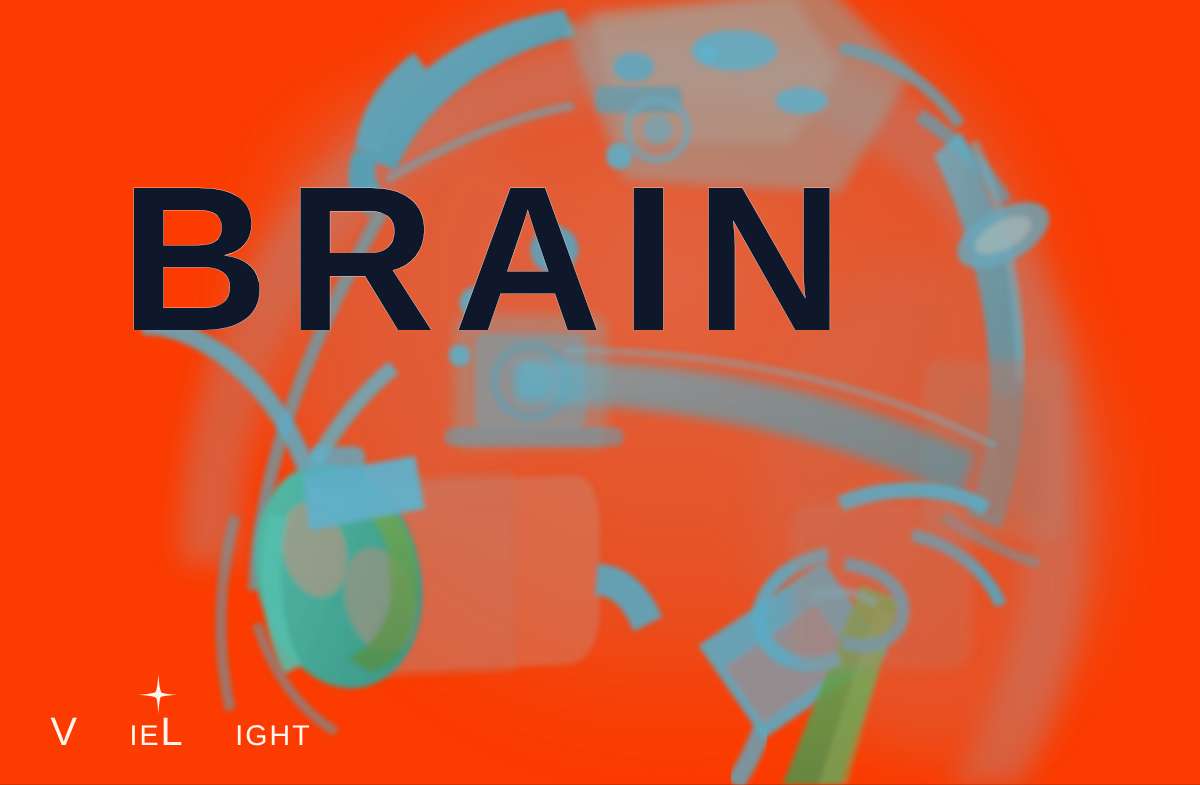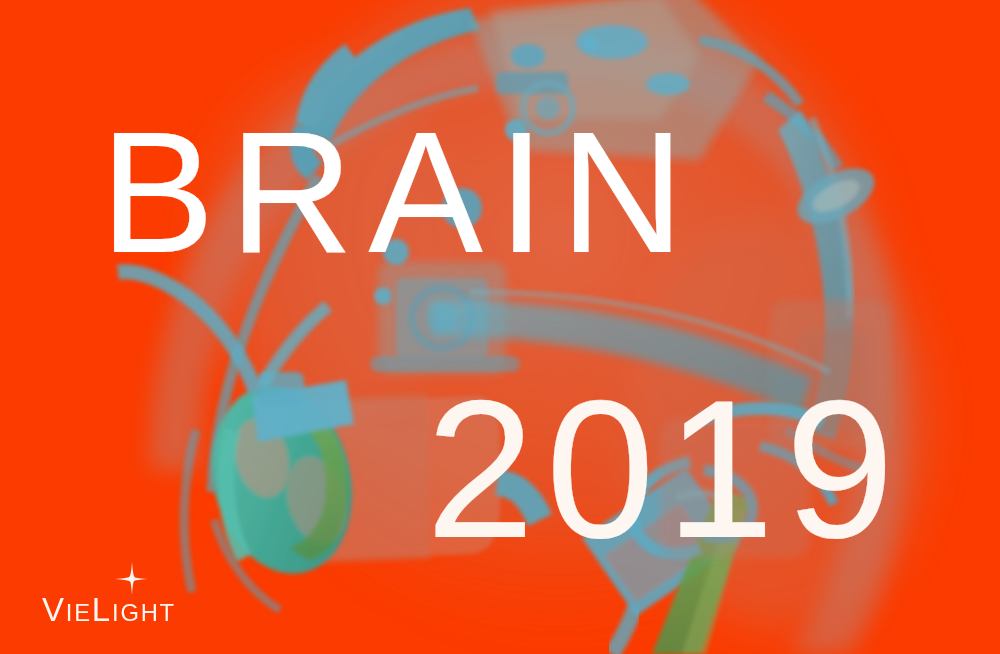--- a/index.html
+++ b/index.html
@@ -36,26 +36,26 @@
     position: absolute;
     left: 0; top: 0;
     width: 1000px;
     height: 654px;
     pointer-events: none;
   }
 
   #title-brain {
     position: absolute;
     left: 100px;
-    top: 108px;
+    top: 132px;
     font-size: 172px;
     line-height: 0.98;
-    font-weight: 400;
+    font-weight: 700;
     letter-spacing: 0.085em;
-    color: #ffffff;
+    color: #0f172a;
     white-space: nowrap;
     text-shadow: 0 0 1px rgba(255,255,255,0.25);
     -webkit-text-stroke: 0.2px #fdf6f1;
   }
 
   #title-pbm {
     position: absolute;
     left: 105px;
     top: 298px;
     font-size: 70px;
@@ -99,20 +99,21 @@
     font-size: 33px;
     font-weight: 400;
     letter-spacing: 0.055em;
     color: #fdf6f1;
     line-height: 1;
     white-space: nowrap;
   }
   #logo-wordmark .sc {
     font-size: 0.72em;
     letter-spacing: 0.075em;
+    margin-left: 42px;
   }
 </style>
 </head>
 <body>
 
 <div id="poster">
 
   <div id="artwork">
     <svg viewBox="0 0 1000 654" xmlns="http://www.w3.org/2000/svg" aria-hidden="true">
       <defs>
@@ -297,21 +298,20 @@
 
         <rect x="0" y="0" width="1000" height="654" fill="#fb3c00" opacity="0.12"></rect>
       </g>
     </svg>
   </div>
 
   <div class="textstack">
     <div id="title-brain">BRAIN</div>
 
 
-    <div id="title-year">2019</div>
   </div>
 
   <div id="logo">
     <svg id="logo-sparkle" viewBox="0 0 100 100" aria-hidden="true">
       <path d="M50 2 C 52 30, 54 44, 60 48 C 54 52, 52 66, 50 94
                C 48 66, 46 52, 40 48 C 46 44, 48 30, 50 2 Z" fill="#fdf6f1"></path>
       <path d="M2 50 C 30 48, 44 46, 48 40 C 52 46, 66 48, 94 50
                C 66 52, 52 54, 48 60 C 44 54, 30 52, 2 50 Z" fill="#fdf6f1"></path>
     </svg>
     <div id="logo-wordmark">

